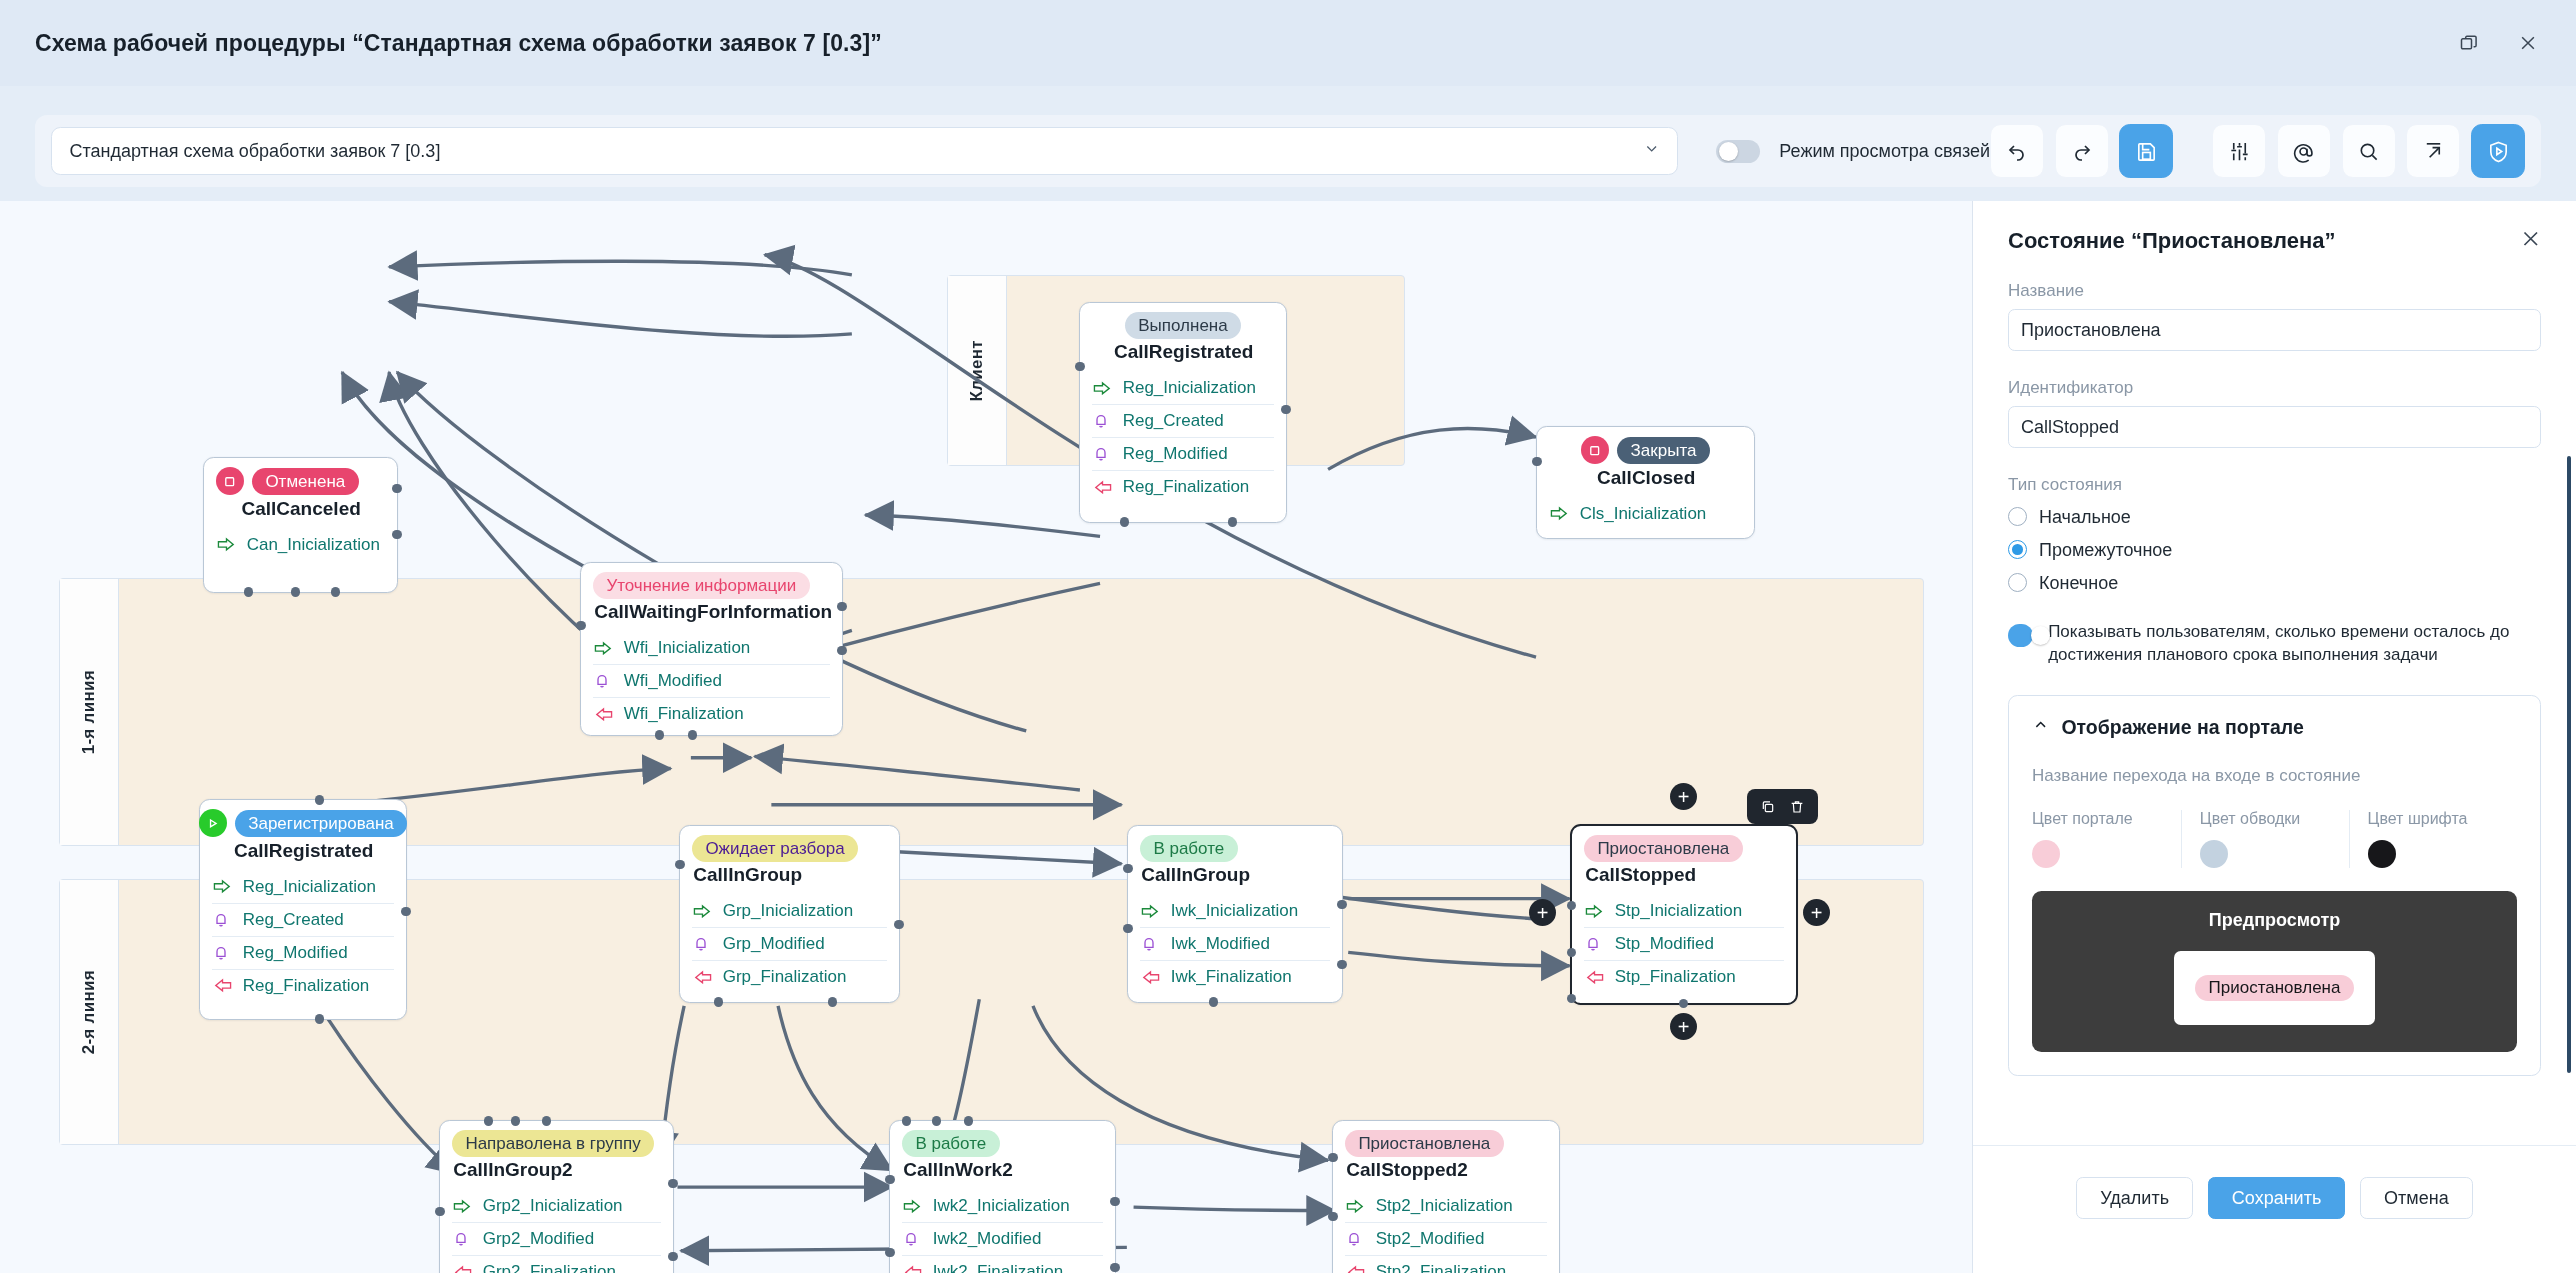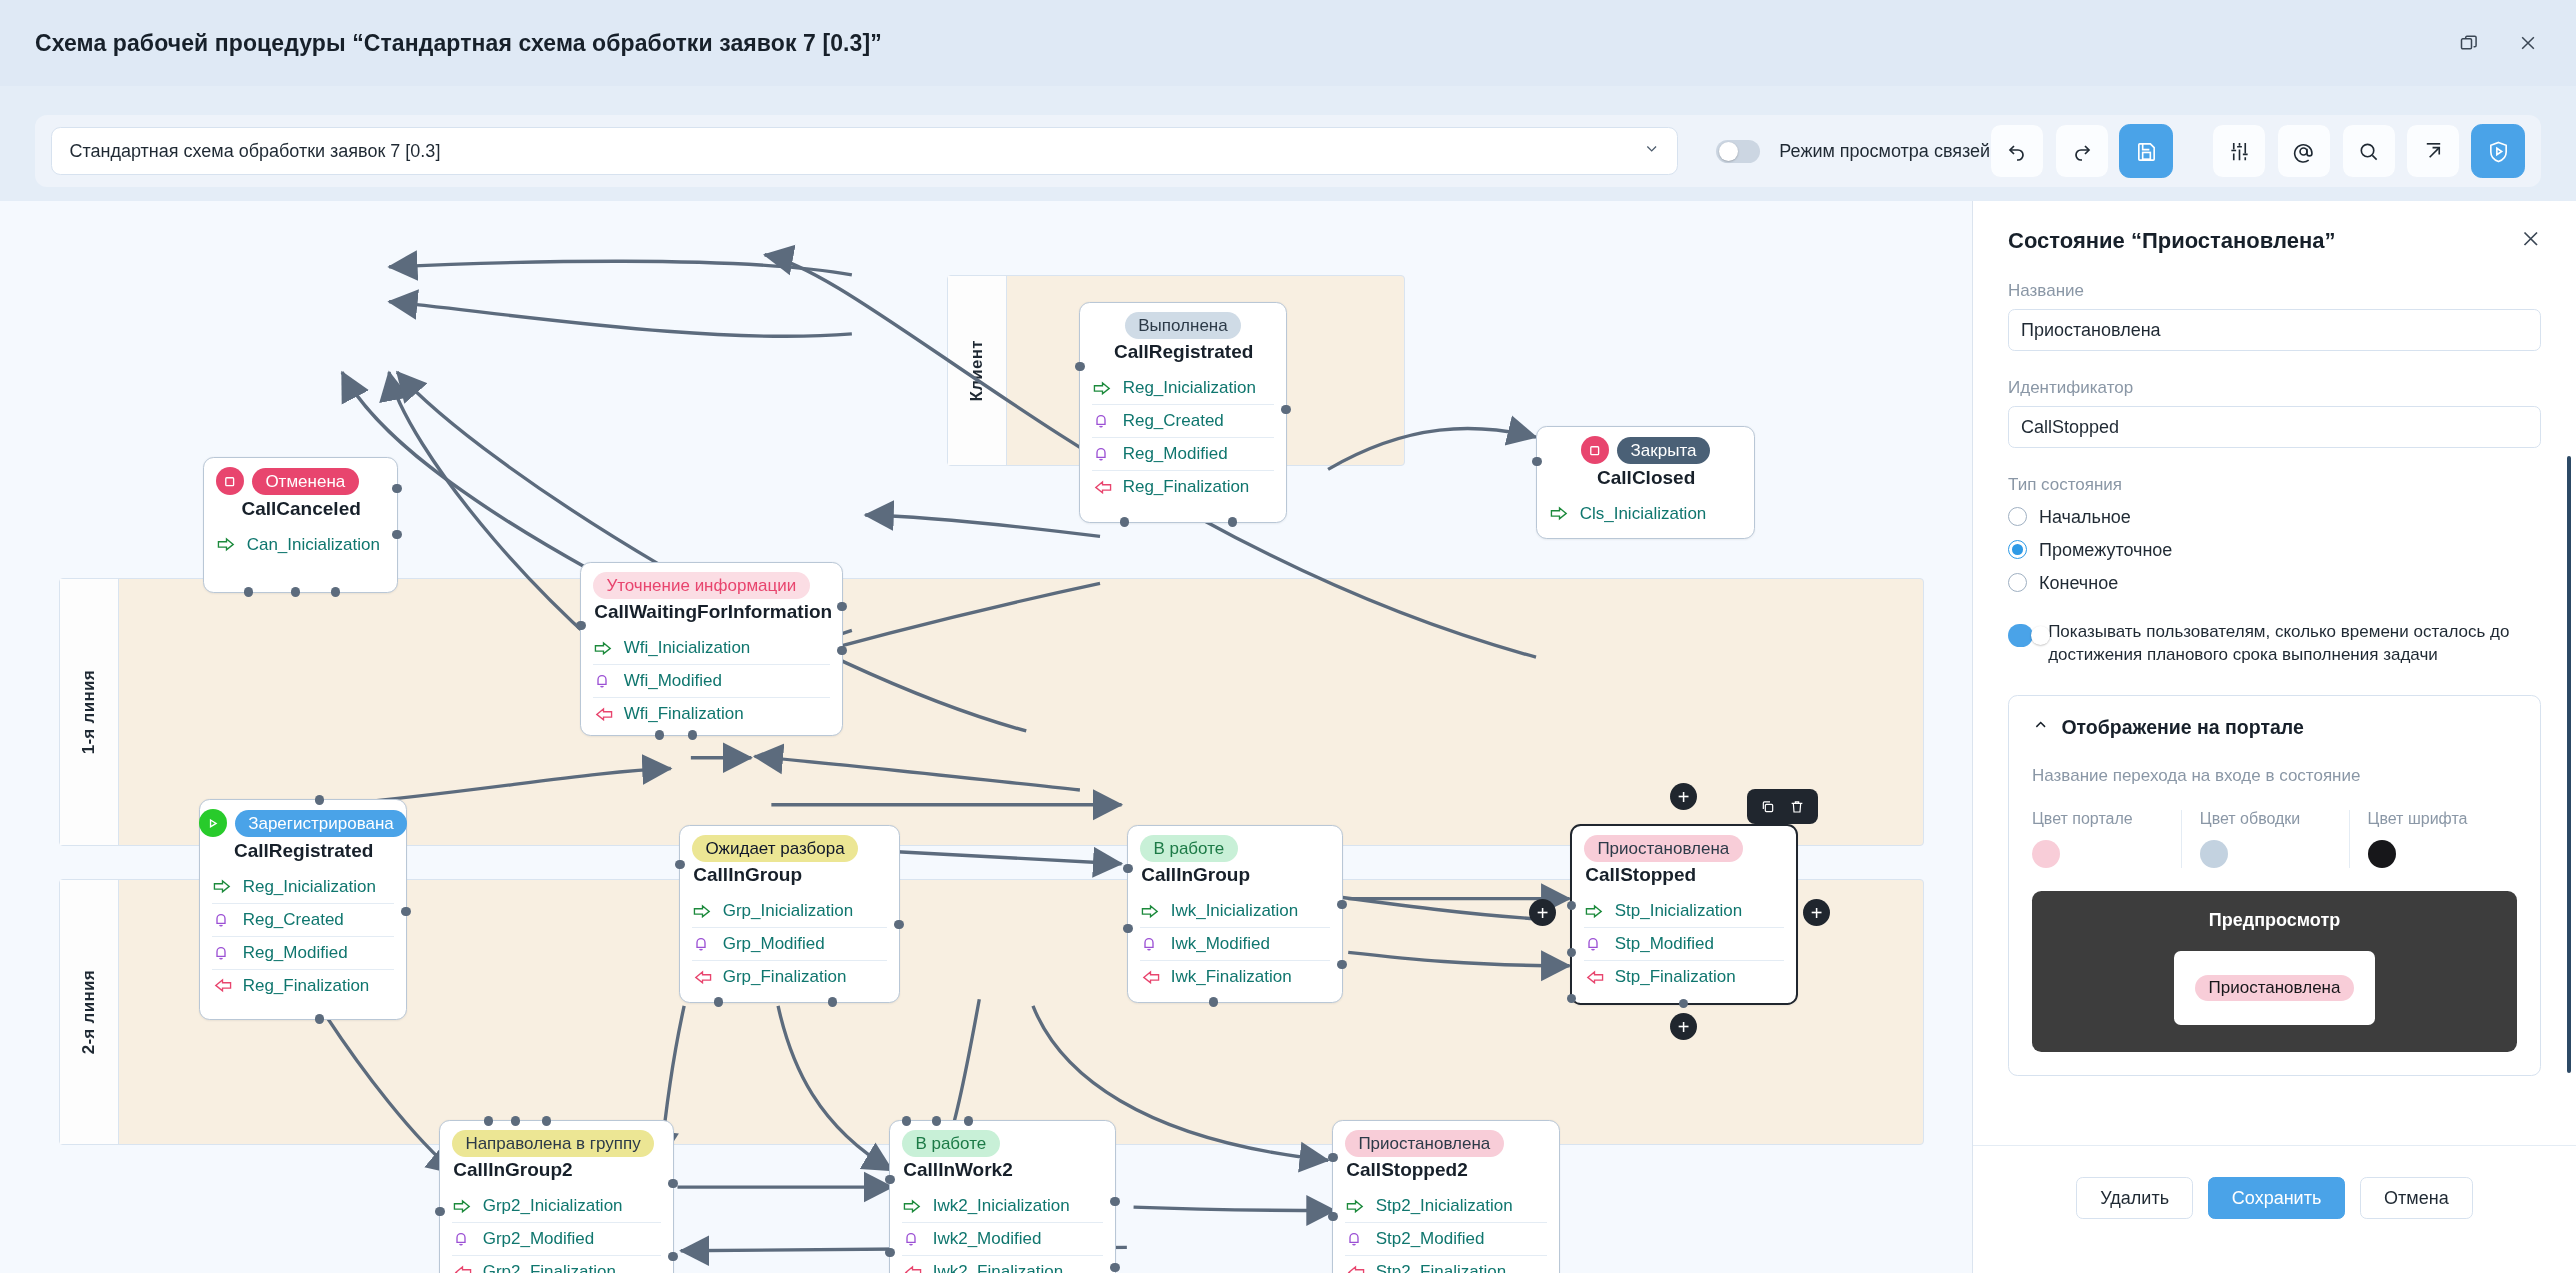--- a/index.html
+++ b/index.html
@@ -447,21 +447,21 @@
         <span>Reg_Finalization</span>
       </div>
     </div>
     <div class="port" style="top:-4.7px; left:115px;"></div>
     <div class="port" style="right:-4.7px; top:107px;"></div>
     <div class="port" style="bottom:-4.7px; left:115px;"></div>
   </div>
 
   <div class="node" style="left:679px; top:624px; width:221px; height:178px;">
     <div class="node-head" style="justify-content:flex-start;">
-      <div class="badge" style="background:#ece694;color:#0f172a;text-align:right;">Ожидает разбора</div>
+      <div class="badge" style="background:#ece694;color:#4c1d95;text-align:right;">Ожидает разбора</div>
     </div>
     <div class="node-title">CallInGroup</div>
     <div class="rows">
       <div class="row">
         <span class="ico">
           <svg width="19" height="14.8" viewBox="0 0 28 22" fill="none" stroke="#1c8a3c" stroke-width="2">
               <path d="M2 7h12V3l10 8-10 8v-4H2z"></path>
             </svg>
         </span>
         <span>Grp_Inicialization</span>

